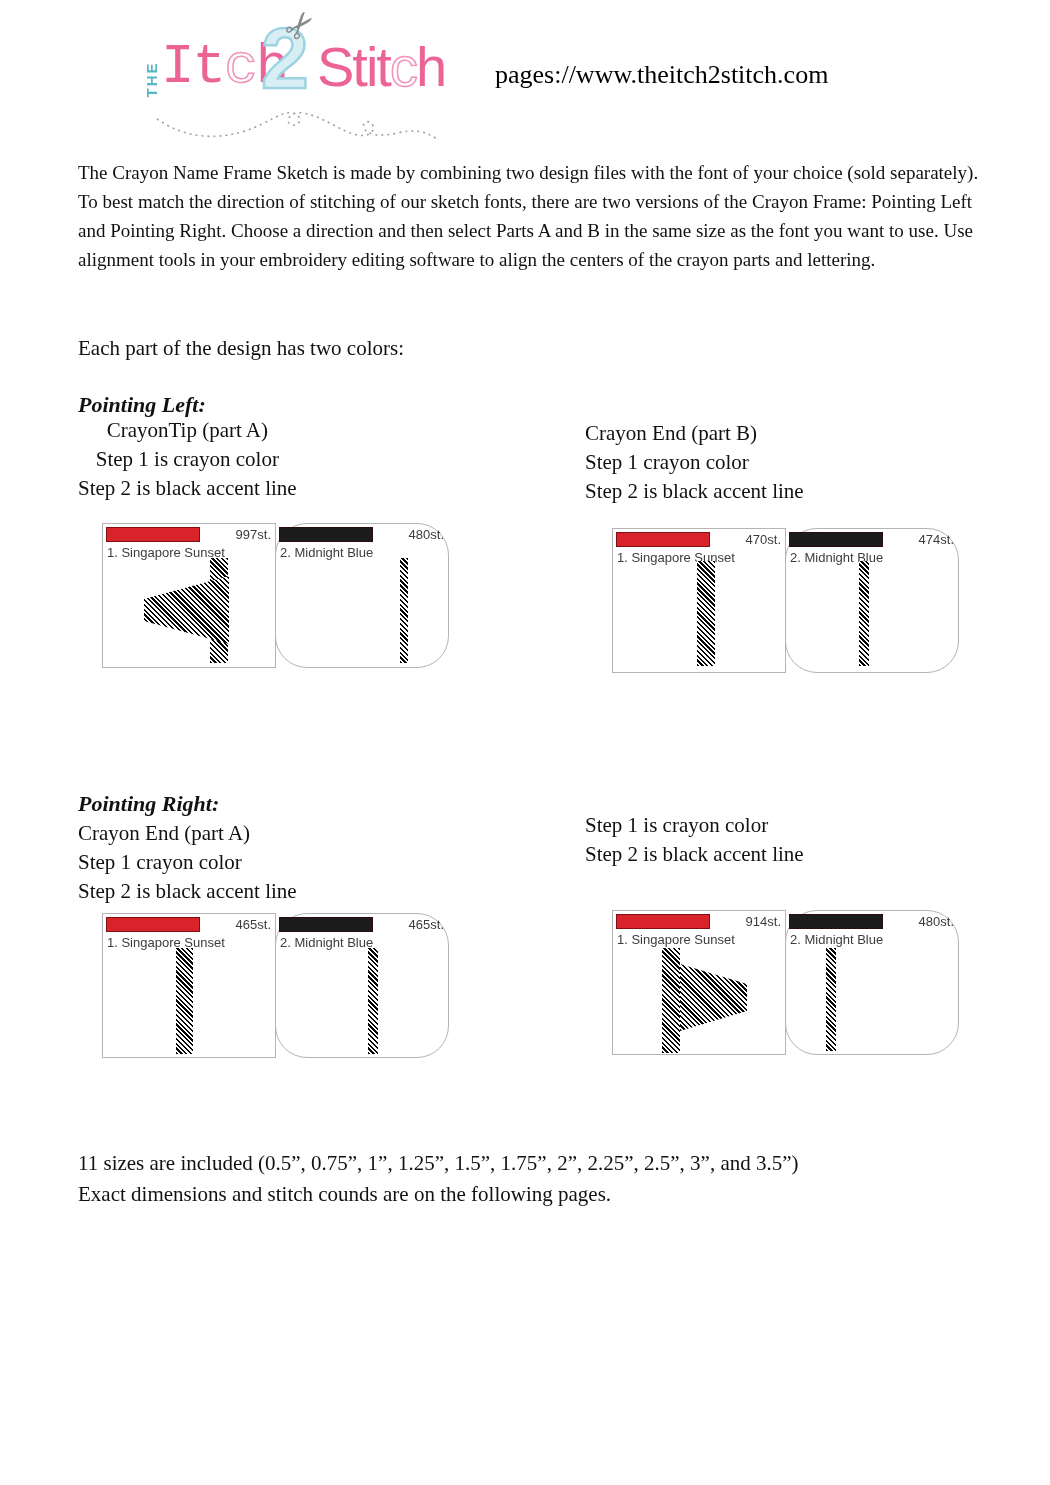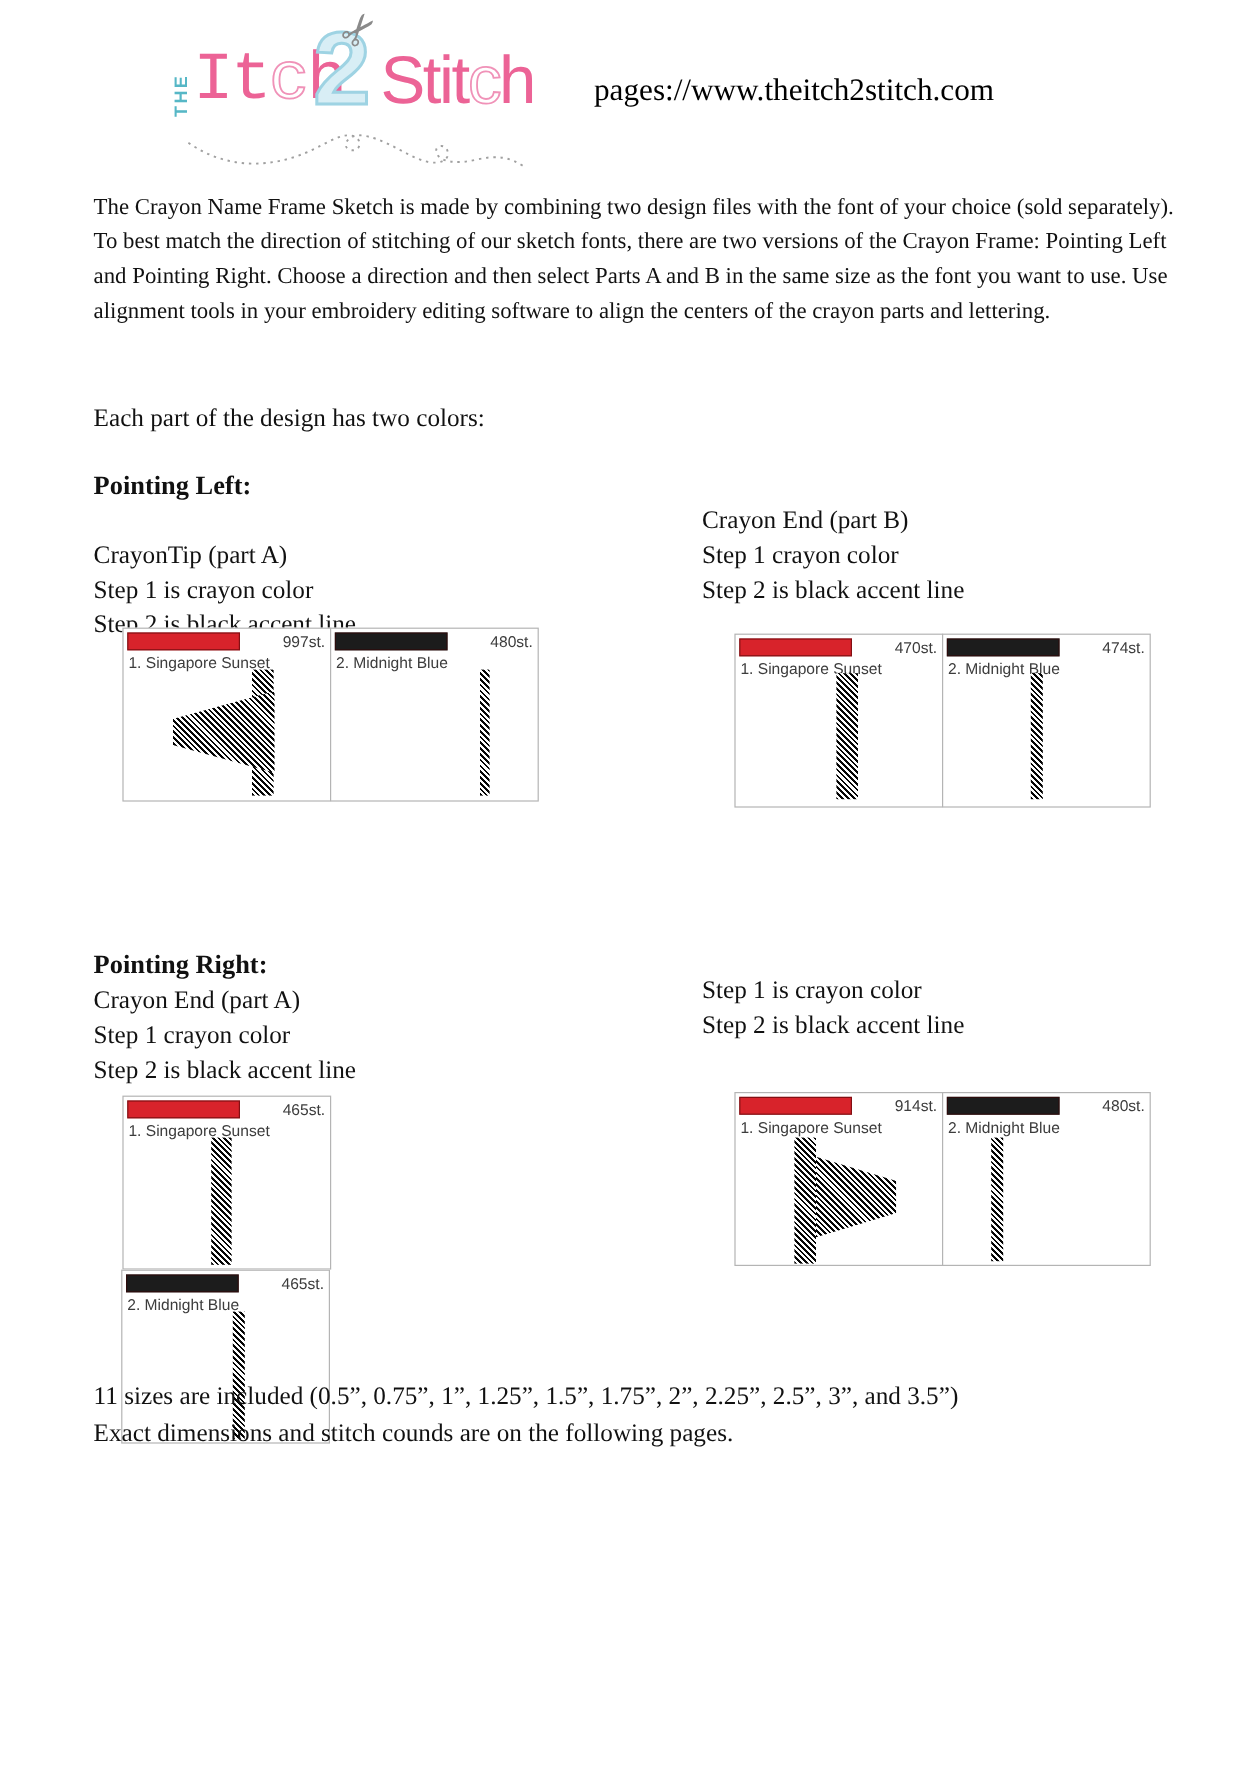--- a/index.html
+++ b/index.html
@@ -21,29 +21,29 @@
   .logo-c{color:transparent;-webkit-text-stroke:1.5px #f092b8;}
   .logo-scissors{position:absolute;left:150px;top:-10px;font-size:36px;color:#8a8a8a;
                  transform:rotate(-50deg);z-index:3;font-family:"DejaVu Sans",sans-serif;}
   .logo-swirl{position:absolute;left:18px;top:86px;}
 
   .url{position:absolute;left:495px;top:60px;font-size:26px;color:#000;text-decoration:none;}
 
   
   .para{position:absolute;left:78px;top:158px;width:906px;font-size:19px;line-height:29px;}
   .colors-line{position:absolute;left:78px;top:336px;font-size:21px;}
-  .sec-heading{position:absolute;font-size:22px;font-weight:700;}
+  .sec-heading{position:absolute;font-size:22px;font-weight:700;font-style:italic;}
   .col-lines{position:absolute;font-size:21px;line-height:29px;}
   .footer-line{position:absolute;font-size:21px;}
 
   
   .pair{position:absolute;display:flex;margin-left:24px;}
   .sbox{position:relative;width:174px;height:145px;border:1px solid #b4b4b4;
         background:#fff;box-sizing:border-box;font-family:"Liberation Sans",sans-serif;}
-  .sbox + .sbox{margin-left:-1px;}
+  .sbox + .sbox{margin-left:-1px;border-radius:32px;}
   .chip{position:absolute;left:3px;top:3px;width:94px;height:15px;
         border:1px solid rgba(60,0,0,0.55);box-sizing:border-box;}
   .stcount{position:absolute;right:4px;top:3px;font-size:13px;color:#3c3c3c;}
   .slabel{position:absolute;left:4px;top:21px;font-size:13px;color:#3c3c3c;}
   .des{position:absolute;}
   .stitch{background:repeating-linear-gradient(45deg,#050505 0 1.6px,#fdfdfd 1.6px 3.4px);}
 
   .p1b1-bar{left:107px;top:34px;width:18px;height:105px;}
   .p1b1-tri{left:41px;top:52px;width:85px;height:68px;
             clip-path:polygon(0 34%,100% 0,100% 100%,0 66%);}
@@ -73,21 +73,21 @@
     </svg>
   </div>
 
   <a class="url" href="#">pages://www.theitch2stitch.com</a>
 
   <div class="para">The Crayon Name Frame Sketch is made by combining two design files with the font of your choice (sold separately). To best match the direction of stitching of our sketch fonts, there are two versions of the Crayon Frame: Pointing Left and Pointing Right. Choose a direction and then select Parts A and B in the same size as the font you want to use. Use alignment tools in your embroidery editing software to align the centers of the crayon parts and lettering.</div>
   <div class="colors-line">Each part of the design has two colors:</div>
 
   <div class="sec-heading" style="left:78px;top:392px;">Pointing Left:</div>
 
-  <div class="col-lines" style="left:78px;top:448px;">
+  <div class="col-lines" style="left:78px;top:416px;text-align:center;">
     <div>CrayonTip (part A)</div>
     <div>Step 1 is crayon color</div>
     <div>Step 2 is black accent line</div>
   </div>
 
   <div class="col-lines" style="left:585px;top:419px;">
     <div>Crayon End (part B)</div>
     <div>Step 1 crayon color</div>
     <div>Step 2 is black accent line</div>
   </div>
@@ -129,21 +129,21 @@
     <div>Crayon End (part A)</div>
     <div>Step 1 crayon color</div>
     <div>Step 2 is black accent line</div>
   </div>
 
   <div class="col-lines" style="left:585px;top:811px;">
     <div>Step 1 is crayon color</div>
     <div>Step 2 is black accent line</div>
   </div>
 
-  <div class="pair" style="left:78px;top:913px;flex-direction:column;">
+  <div class="pair" style="left:78px;top:913px;">
     <div class="sbox">
       <div class="chip" style="background: rgb(216, 35, 43);"></div>
       <div class="stcount">465st.</div>
       <div class="slabel">1. Singapore Sunset</div>
       <div class="des stitch p3b1-bar"></div>
     </div>
     <div class="sbox">
       <div class="chip" style="background: rgb(28, 28, 28);"></div>
       <div class="stcount">465st.</div>
       <div class="slabel">2. Midnight Blue</div>

